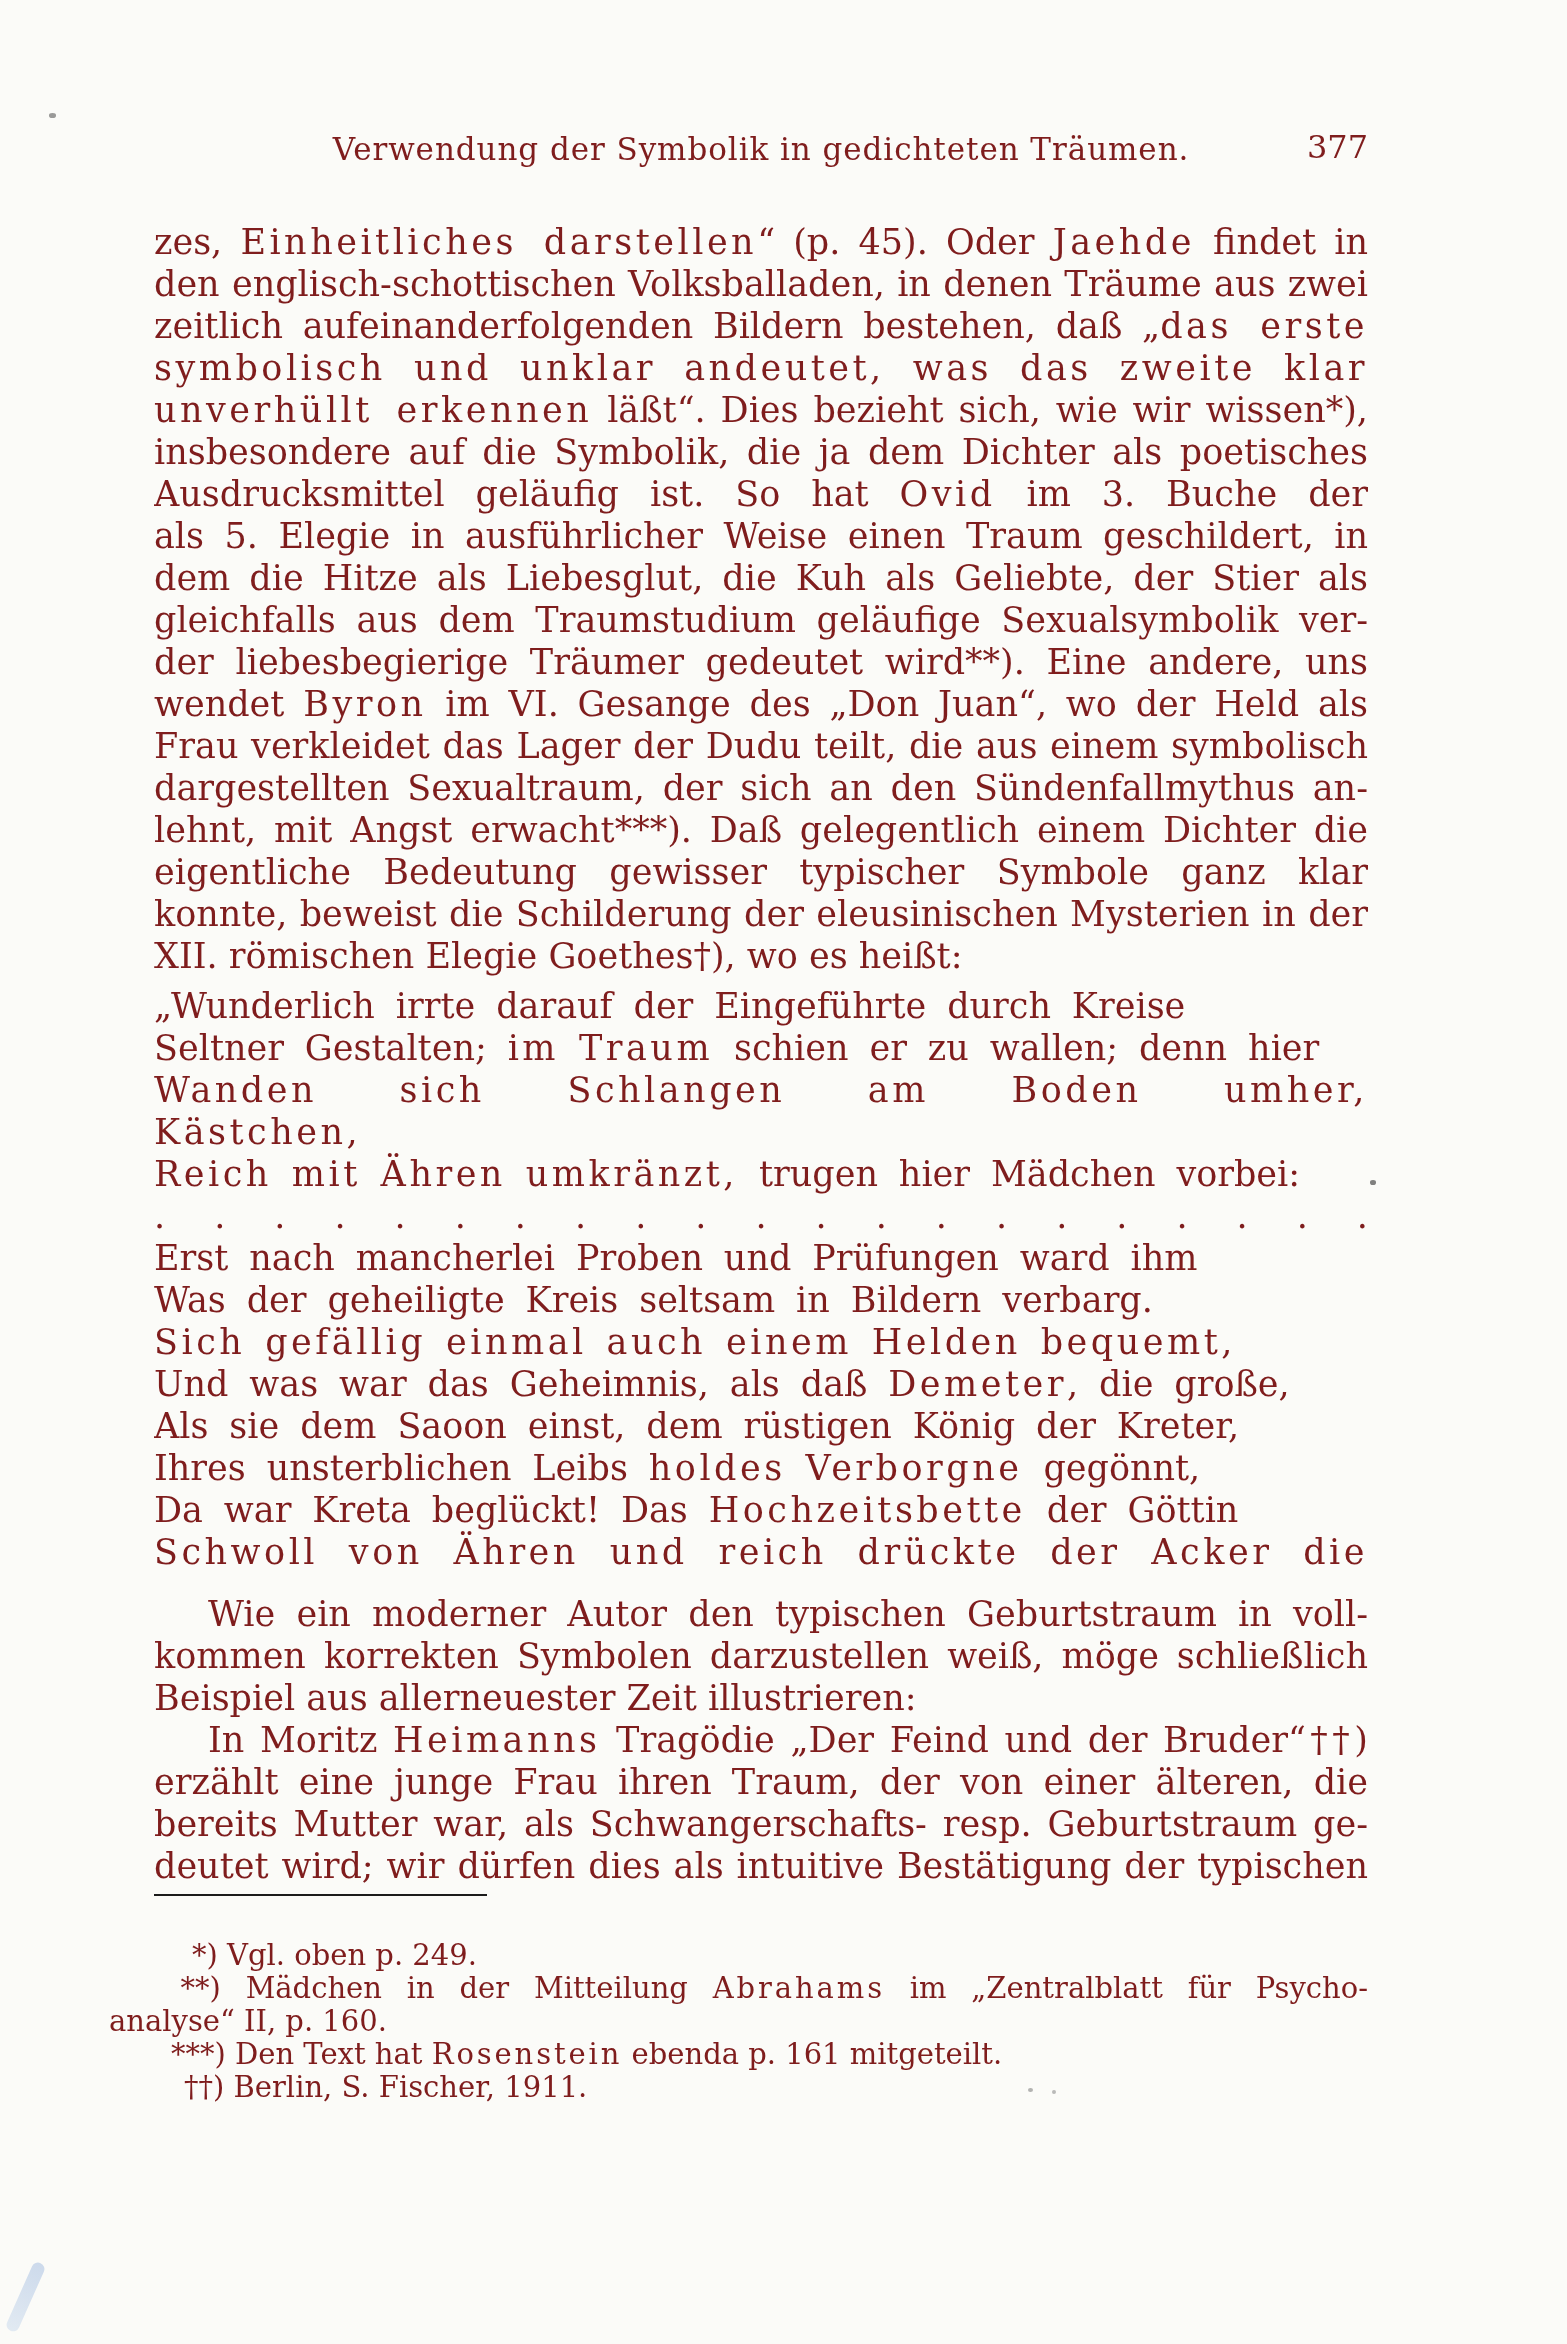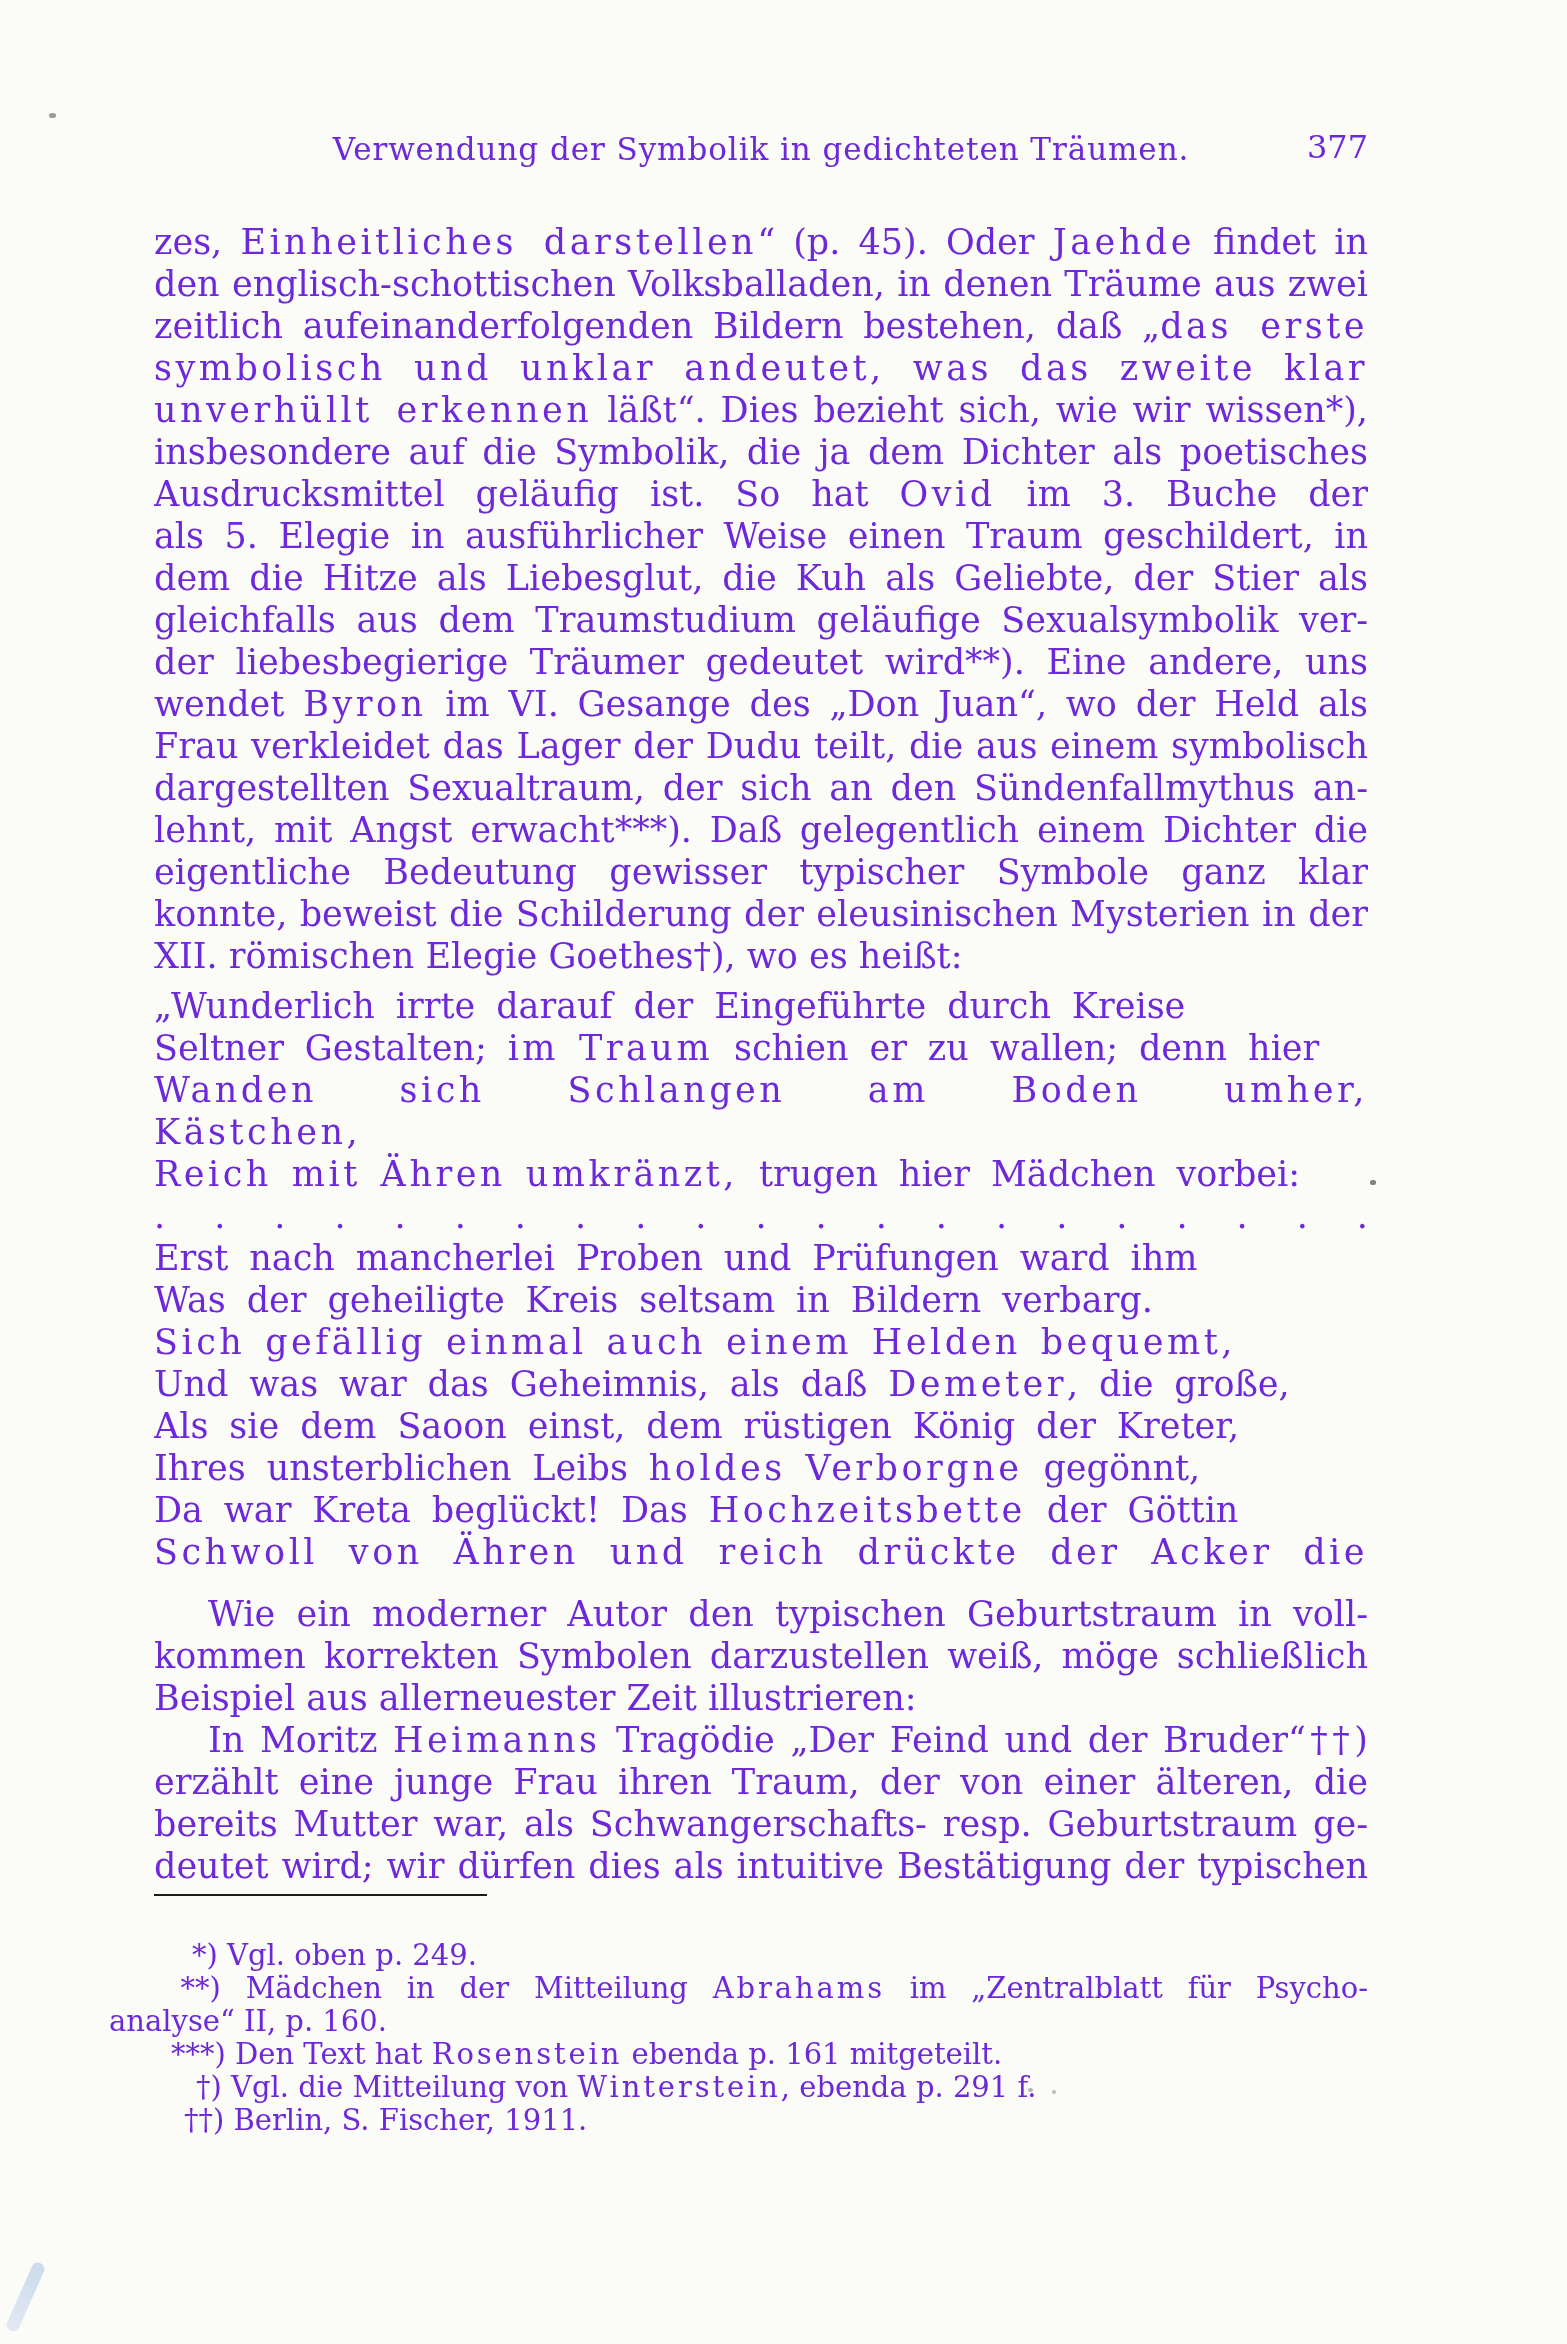--- a/index.html
+++ b/index.html
@@ -1,21 +1,21 @@
 <!DOCTYPE html>
 <html lang="de" style="font-size:15px"><head>
 <meta charset="utf-8">
 <style>
   html,body{margin:0;padding:0;background:#888;}
   .sheet{
     position:relative;
     width:1567px;height:2344px;
     margin:0 auto;
     background:#fbfbf8;
-    color:#6d28d9;
+    color:#7f1d1d;
     font-family:"DejaVu Serif","Liberation Serif",serif;
     overflow:hidden;
   }
   .runhead{position:absolute;left:154px;top:131px;width:1214px;height:44px;}
   .rh-title{display:block;text-align:center;font-size:31px;letter-spacing:0.03em;white-space:nowrap;}
   .rh-num{position:absolute;right:0;top:-2.8px;font-size:32px;}
   .bodycol{position:absolute;left:154px;top:221px;width:1214px;}
   .block{margin:0;}
   .block.poem1{margin-top:7.6px;}
   .block.para2{margin-top:20px;}
@@ -108,21 +108,20 @@
         <div class="ln just"><span>erzählt eine junge Frau ihren Traum, der von einer älteren, die</span></div>
         <div class="ln just"><span>bereits Mutter war, als Schwangerschafts- resp. Geburtstraum ge-</span></div>
         <div class="ln just"><span>deutet wird; wir dürfen dies als intuitive Bestätigung der typischen</span></div>
       </div>
       <div class="fn-rule"></div>
       <div class="block footnotes">
         <div class="ln" style="text-indent: 38px;"><span>*) Vgl. oben p. 249.</span></div>
         <div class="ln just" style="text-indent: 26.5px;"><span>**) Mädchen in der Mitteilung </span><span class="sp">Abrahams</span><span> im „Zentralblatt für Psycho-</span></div>
         <div class="ln" style="margin-left: -45px;"><span>analyse“ II, p. 160.</span></div>
         <div class="ln" style="text-indent: 17px;"><span>***) Den Text hat </span><span class="sp">Rosenstein</span><span> ebenda p. 161 mitgeteilt.</span></div>
-        <div class="ln" style="text-indent: 42px;"><span>†) Vgl. die Mitteilung von </span><span class="sp">Winterstein</span><span>, ebenda p. 291 f.</span></div>
         <div class="ln" style="text-indent: 30px;"><span>††) Berlin, S. Fischer, 1911.</span></div>
       </div>
     </div>
 
   <div class="artifact art-dot1"></div>
   <div class="artifact art-dot2"></div>
   <div class="artifact art-dot3"></div>
   <div class="artifact art-dot4"></div>
   <div class="artifact art-blue"></div>
 

